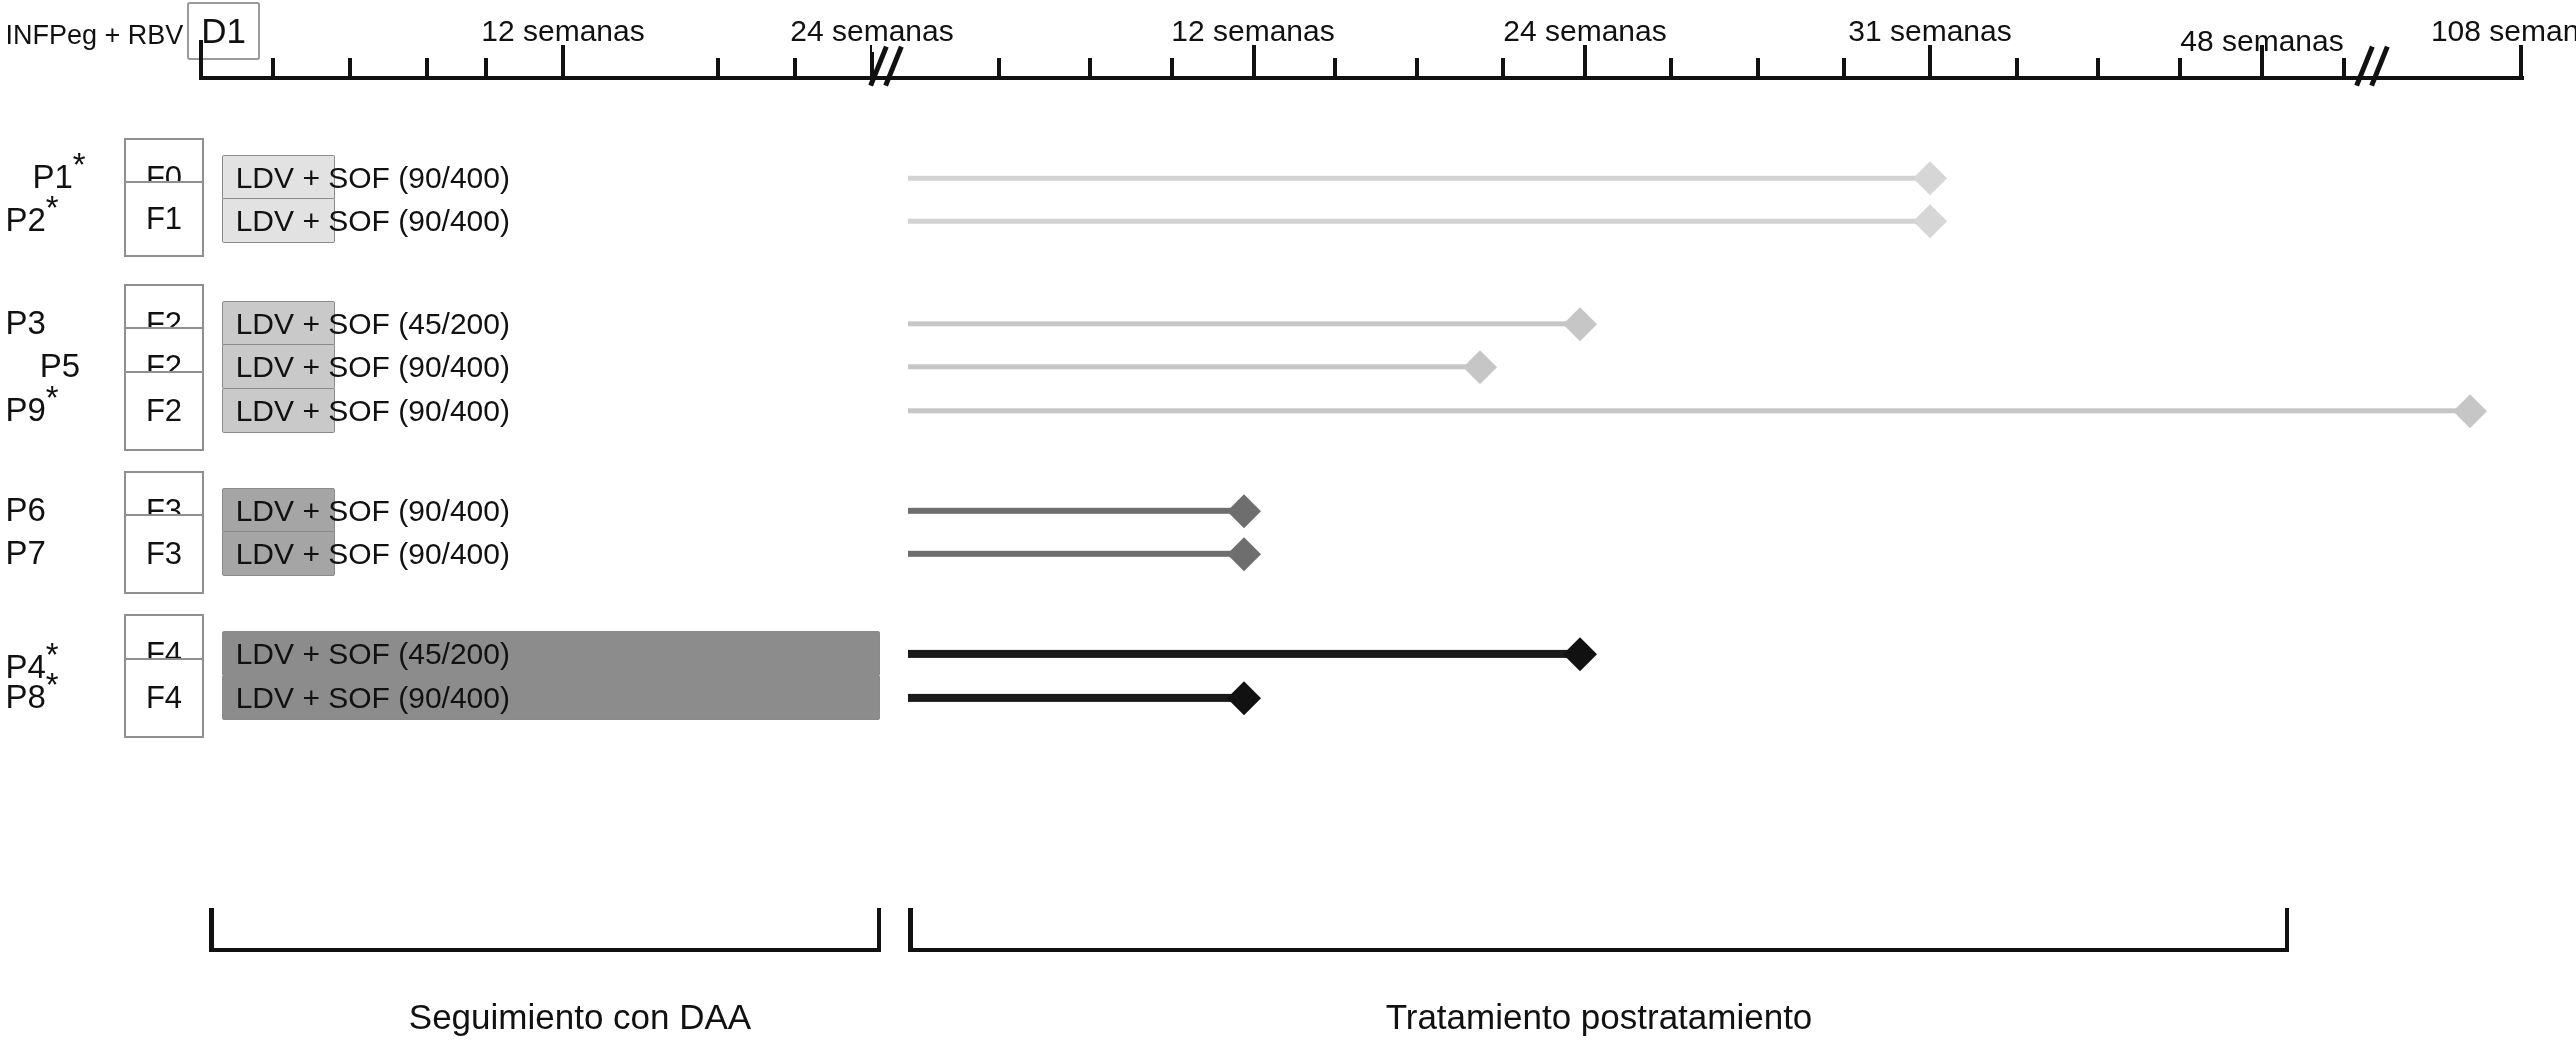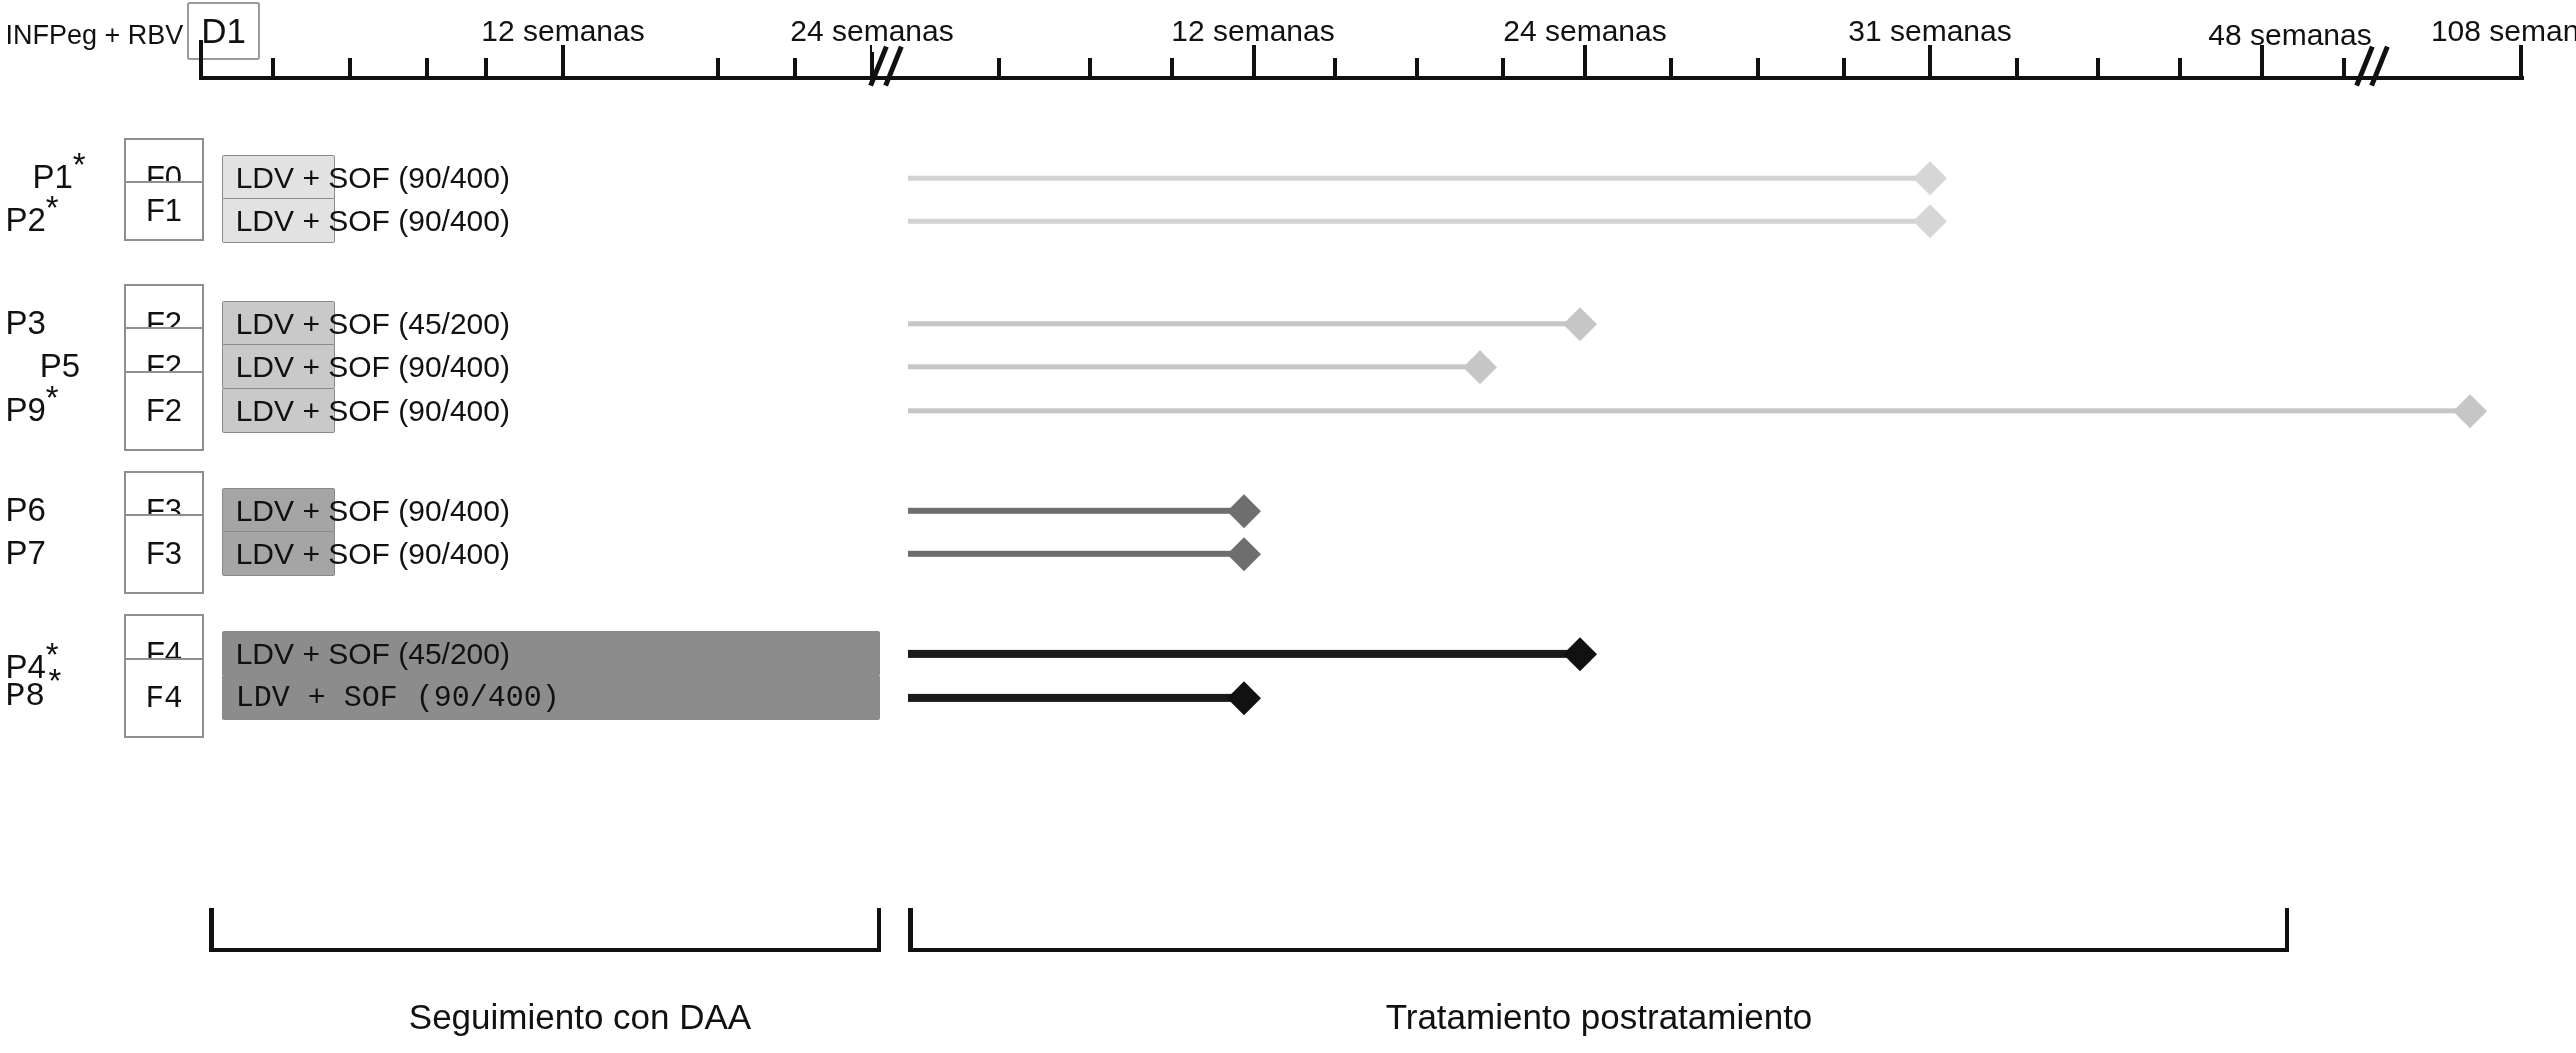--- a/index.html
+++ b/index.html
@@ -96,21 +96,21 @@
       <div class="abs axis-tick-label" style="left: 563px; top: 16.3px;">12 semanas</div>
       <div class="abs tick major" style="left: 561px; top: 45px;"></div>
       <div class="abs axis-tick-label" style="left: 872px; top: 16.3px;">24 semanas</div>
       <div class="abs tick major" style="left: 870px; top: 45px;"></div>
       <div class="abs axis-tick-label" style="left: 1253px; top: 16.3px;">12 semanas</div>
       <div class="abs tick major" style="left: 1252px; top: 45px;"></div>
       <div class="abs axis-tick-label" style="left: 1585px; top: 16.3px;">24 semanas</div>
       <div class="abs tick major" style="left: 1583px; top: 45px;"></div>
       <div class="abs axis-tick-label" style="left: 1930px; top: 16.3px;">31 semanas</div>
       <div class="abs tick major" style="left: 1928px; top: 45px;"></div>
-      <div class="abs axis-tick-label" style="left: 2262px; top: 20px; margin-left: 28px;">48 semanas</div>
+      <div class="abs axis-tick-label" style="left: 2262px; top: 26px;">48 semanas</div>
       <div class="abs tick major" style="left: 2260px; top: 45px;"></div>
       <div class="abs axis-tick-label" style="left: 2521px; top: 16.3px;">108 semanas</div>
       <div class="abs tick major" style="left: 2519px; top: 45px;"></div>
       <div class="abs tick major" style="left: 199px; top: 40px; height: 38px;"></div>
       <div class="abs tick minor" style="left: 271px; top: 58px;"></div>
       <div class="abs tick minor" style="left: 348px; top: 58px;"></div>
       <div class="abs tick minor" style="left: 425px; top: 58px;"></div>
       <div class="abs tick minor" style="left: 484px; top: 58px;"></div>
       <div class="abs tick minor" style="left: 716px; top: 58px;"></div>
       <div class="abs tick minor" style="left: 793px; top: 58px;"></div>
@@ -145,21 +145,21 @@
         <div class="p-label" style="top: 3.6px; margin-left: 27px;">P1<span class="ast">*</span></div>
         <div class="f-box" style="top: -18px; height: 80px;">F0</div>
         <div class="tbar" style="left: 222px; width: 113px; top: -0.9px; background: rgb(226, 226, 226);">LDV + SOF (90/400)</div>
         <div class="fline" style="left: 908px; top: 0px; width: 1049px; height: 44px;">
           <div class="seg" style="width: 1022px; height: 4.5px; background: rgb(210, 210, 210);"></div>
           <div class="dia" style="left: 1022px; background: rgb(214, 214, 214);"></div>
         </div>
       </div>
       <div class="row" style="top: 199px;">
         <div class="p-label" style="top: 3.6px;">P2<span class="ast">*</span></div>
-        <div class="f-box" style="top: -18px; height: 60px; text-align: right;">F1</div>
+        <div class="f-box" style="top: -18px; height: 76px; text-align: right;">F1</div>
         <div class="tbar" style="left: 222px; width: 113px; top: -0.9px; background: rgb(226, 226, 226);">LDV + SOF (90/400)</div>
         <div class="fline" style="left: 908px; top: 0px; width: 1049px; height: 44px;">
           <div class="seg" style="width: 1022px; height: 4.5px; background: rgb(210, 210, 210);"></div>
           <div class="dia" style="left: 1022px; background: rgb(214, 214, 214);"></div>
         </div>
       </div>
       <div class="row" style="top: 302px;">
         <div class="p-label" style="top: 3.6px;">P3</div>
         <div class="f-box" style="top: -18px; height: 80px;">F2</div>
         <div class="tbar" style="left: 222px; width: 113px; top: -0.9px; background: rgb(201, 201, 201);">LDV + SOF (45/200)</div>
@@ -206,21 +206,21 @@
       </div>
       <div class="row" style="top: 632px;">
         <div class="p-label" style="top: 18px;">P4<span class="ast">*</span></div>
         <div class="f-box" style="top: -18px; height: 80px;">F4</div>
         <div class="tbar" style="left: 222px; width: 658px; top: -0.9px; background: rgb(140, 140, 140);">LDV + SOF (45/200)</div>
         <div class="fline" style="left: 908px; top: 0px; width: 699px; height: 44px;">
           <div class="seg" style="width: 672px; height: 8.2px; background: rgb(26, 26, 26);"></div>
           <div class="dia" style="left: 672px; background: rgb(17, 17, 17);"></div>
         </div>
       </div>
-      <div class="row" style="top: 676px; font-family: Liberation Mono, monospace;">
+      <div class="row" style="top: 676px;">
         <div class="p-label" style="top: 3.6px;">P8<span class="ast">*</span></div>
         <div class="f-box" style="top: -18px; height: 80px;">F4</div>
         <div class="tbar" style="left: 222px; width: 658px; top: -0.9px; background: rgb(140, 140, 140);">LDV + SOF (90/400)</div>
         <div class="fline" style="left: 908px; top: 0px; width: 363px; height: 44px;">
           <div class="seg" style="width: 336px; height: 8.2px; background: rgb(26, 26, 26);"></div>
           <div class="dia" style="left: 336px; background: rgb(17, 17, 17);"></div>
         </div>
       </div>
     </div>
 

